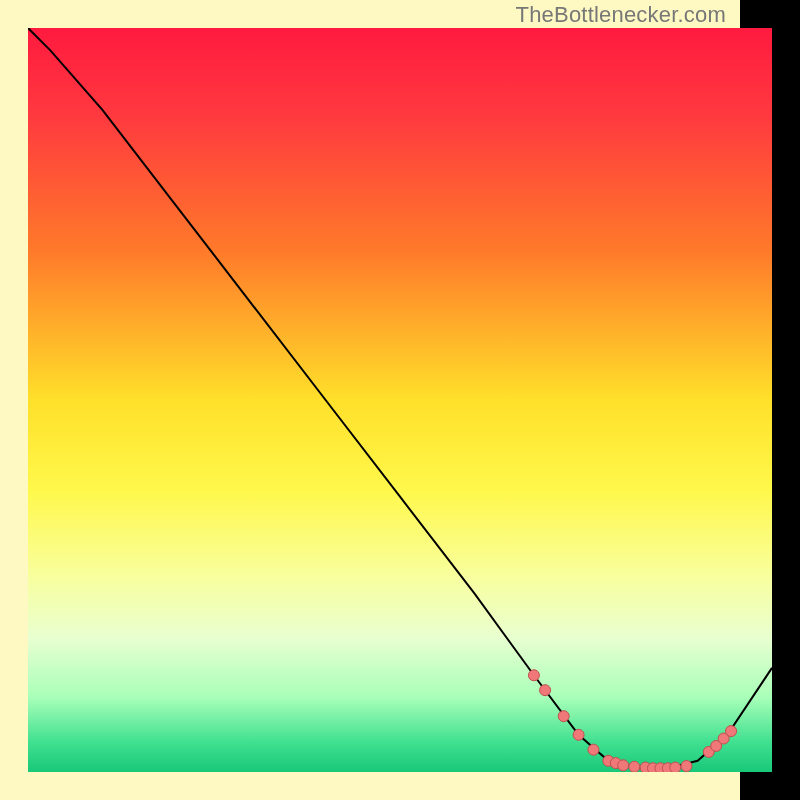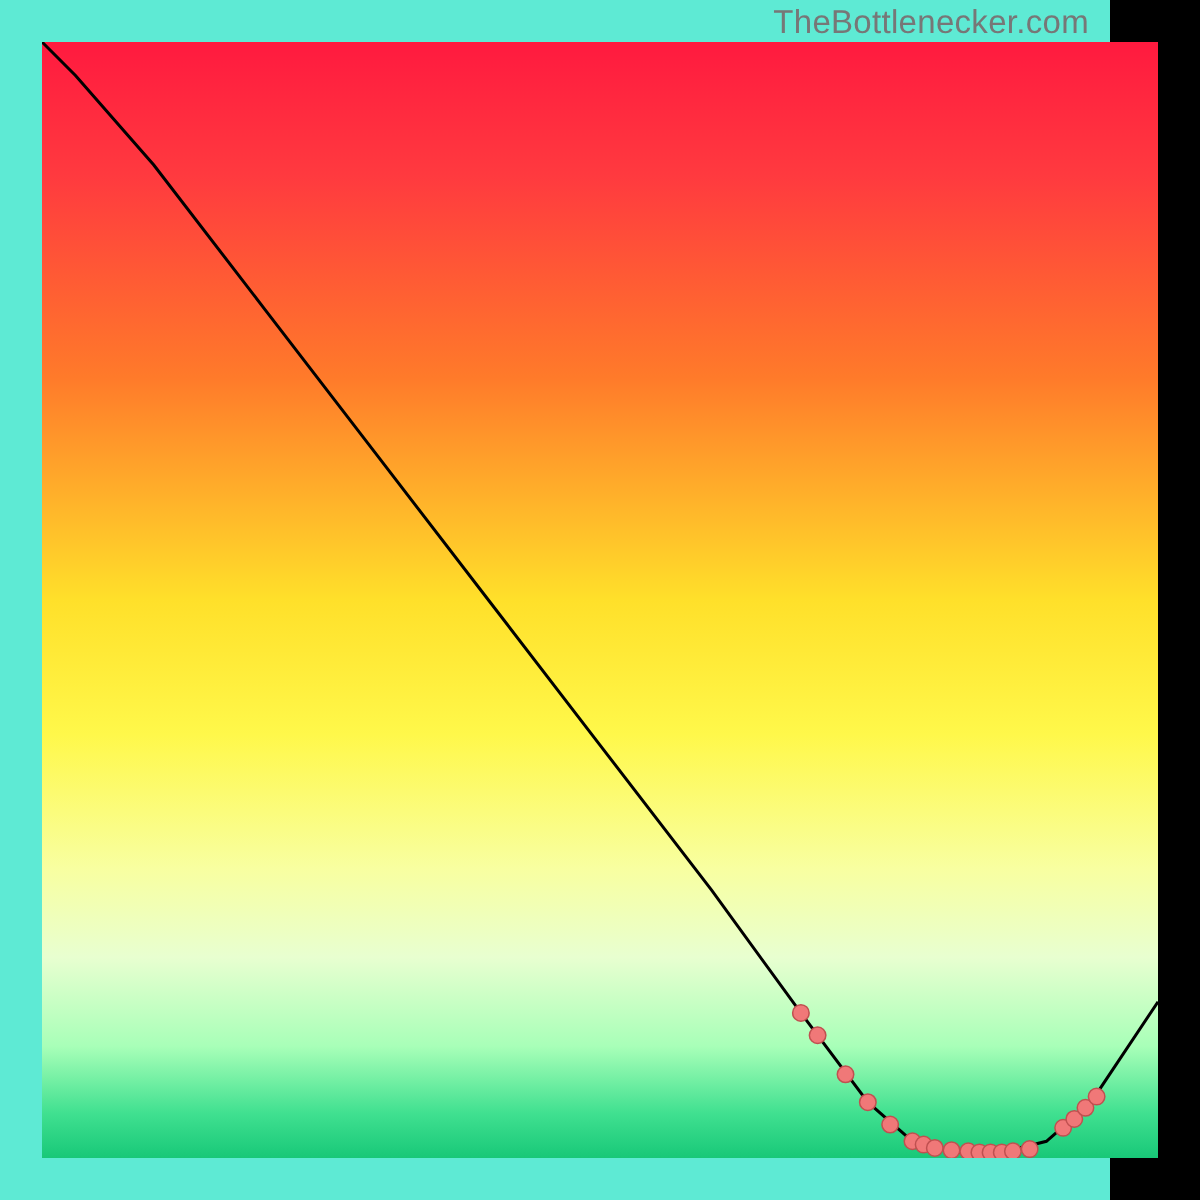--- a/index.html
+++ b/index.html
@@ -1,21 +1,21 @@
 <!DOCTYPE html>
 <html><head>
 <meta charset="utf-8">
 <style>
   * { margin: 0; padding: 0; box-sizing: border-box; }
   html, body { width: 800px; height: 800px; overflow: hidden; background: #000; }
   .frame {
     position: relative;
     width: 740px;
     height: 800px;
-    background: #5eead4;
+    background: #fef9c3;
   }
   .attribution {
     position: absolute;
     top: 2px;
     right: 14px;
     font-family: Arial, Helvetica, sans-serif;
     font-size: 22px;
     color: #777;
     letter-spacing: 0.2px;
   }

